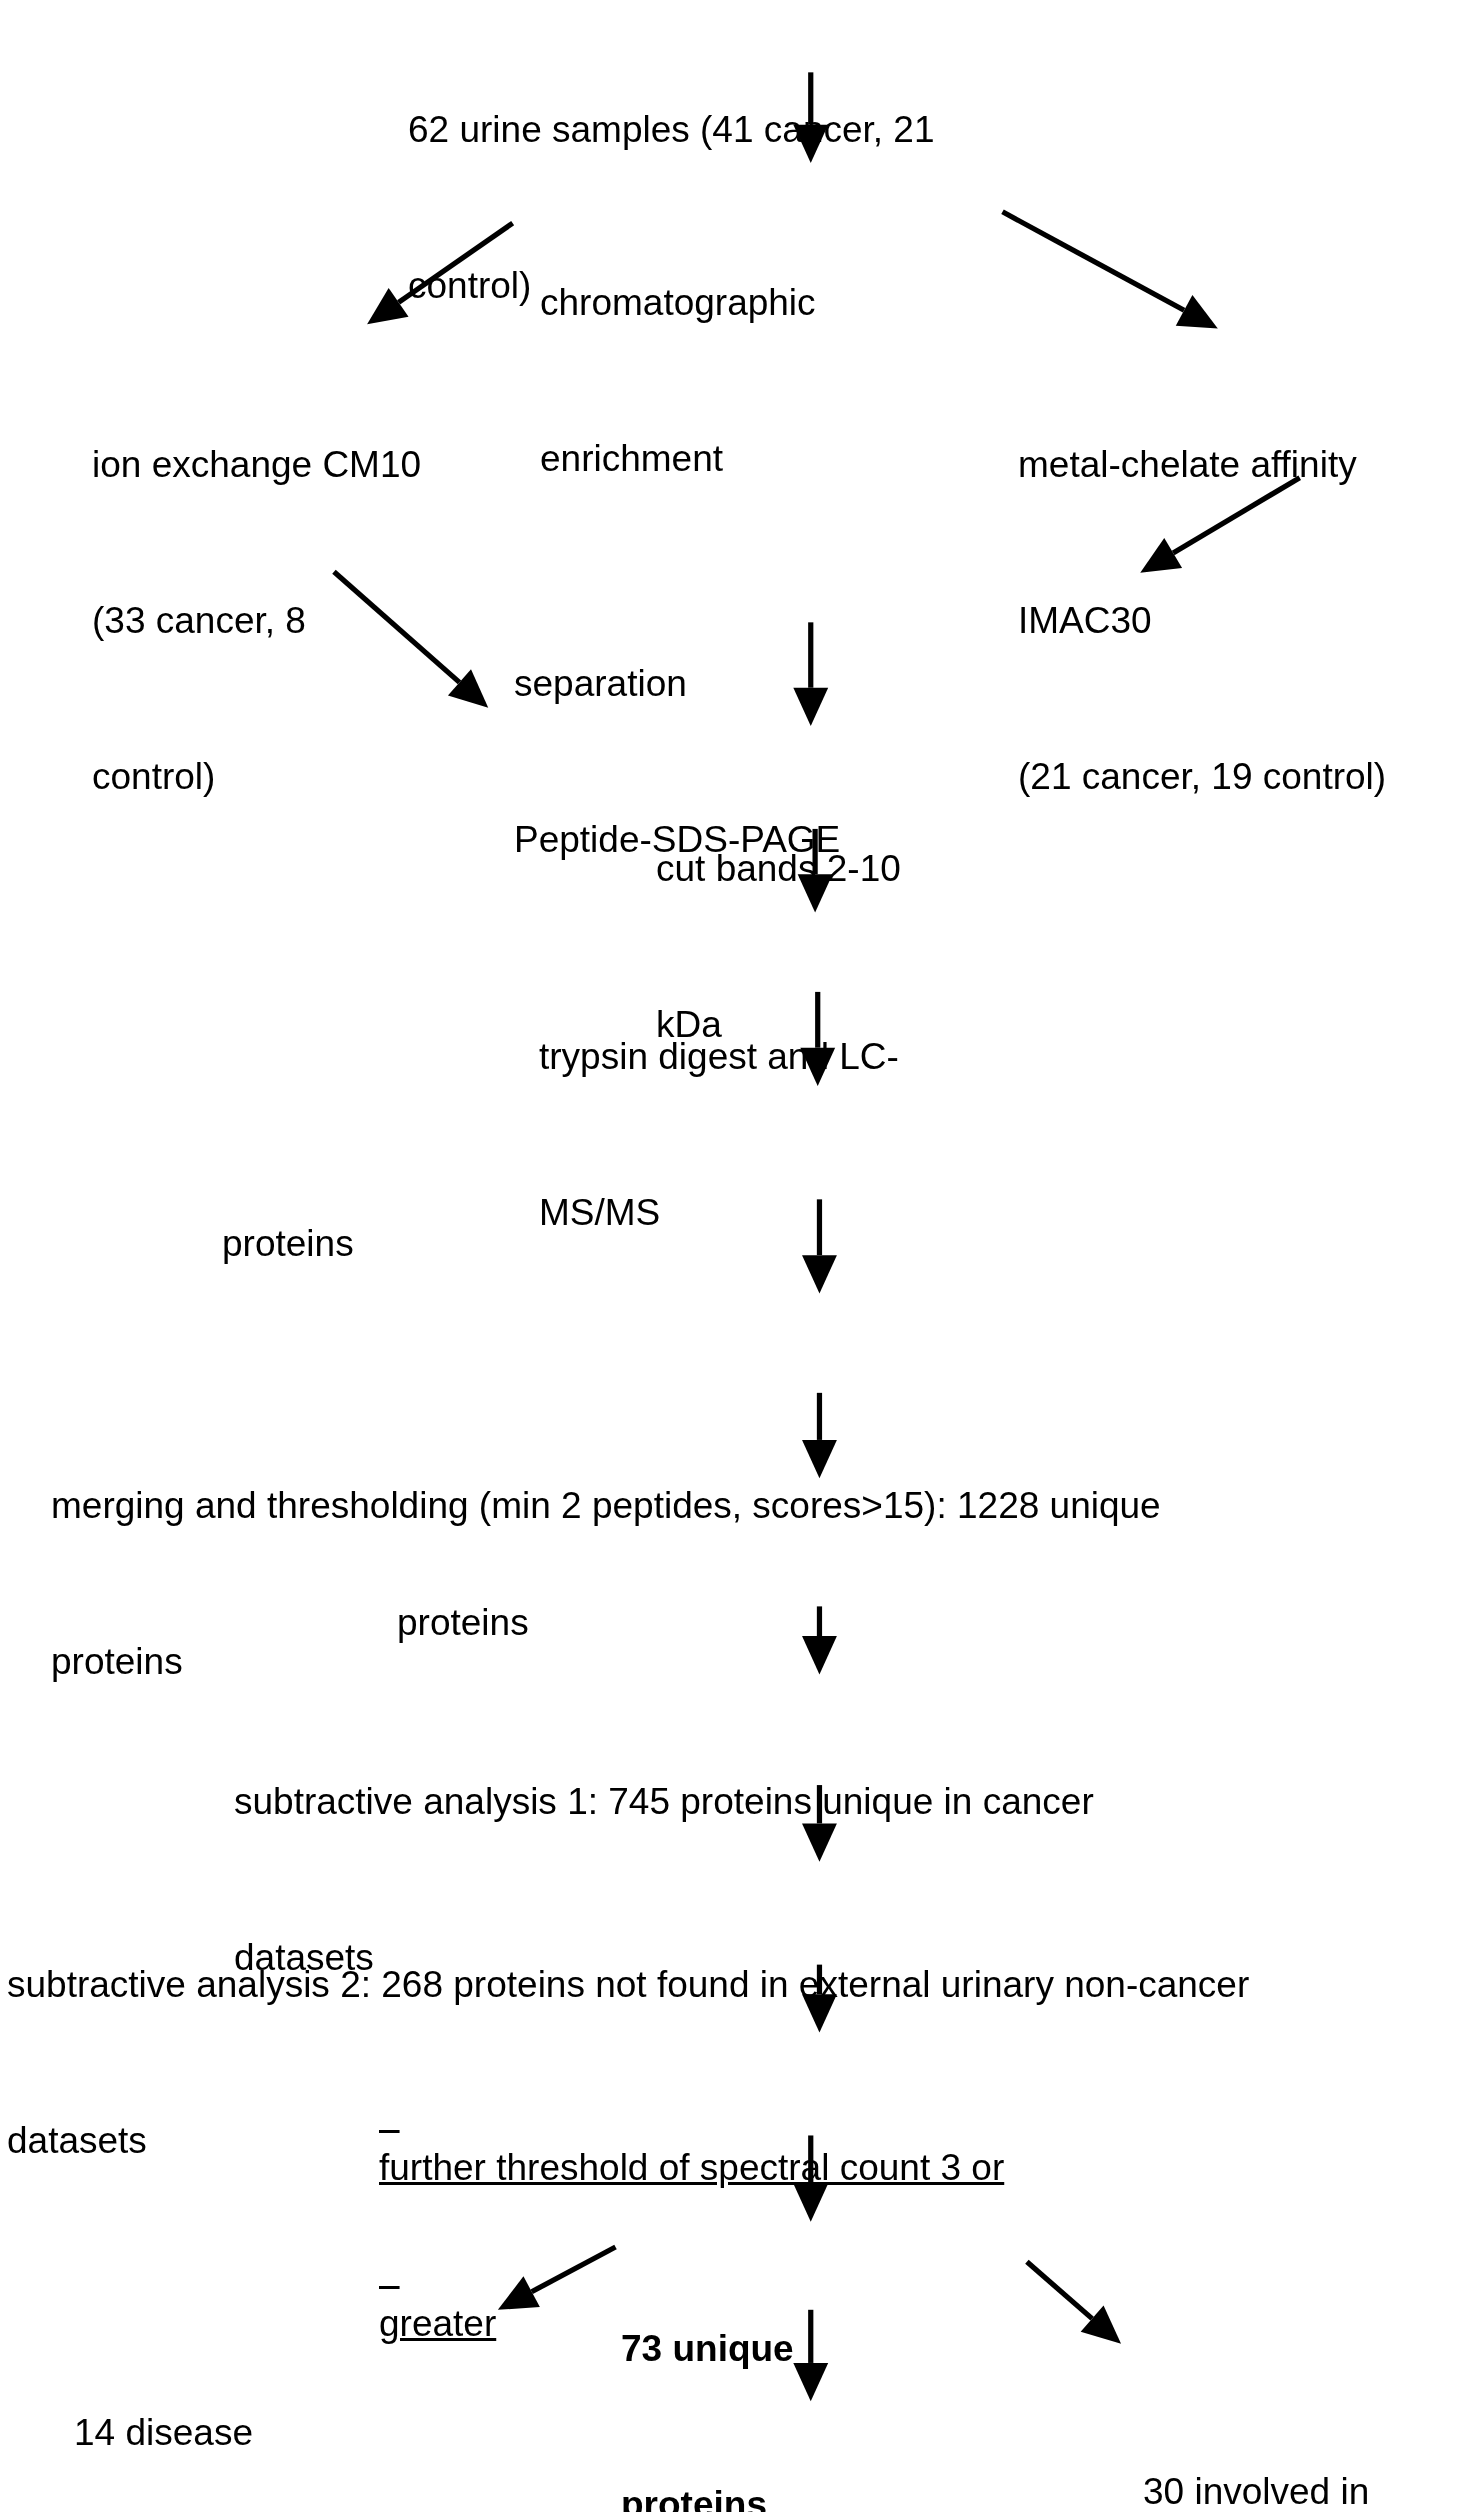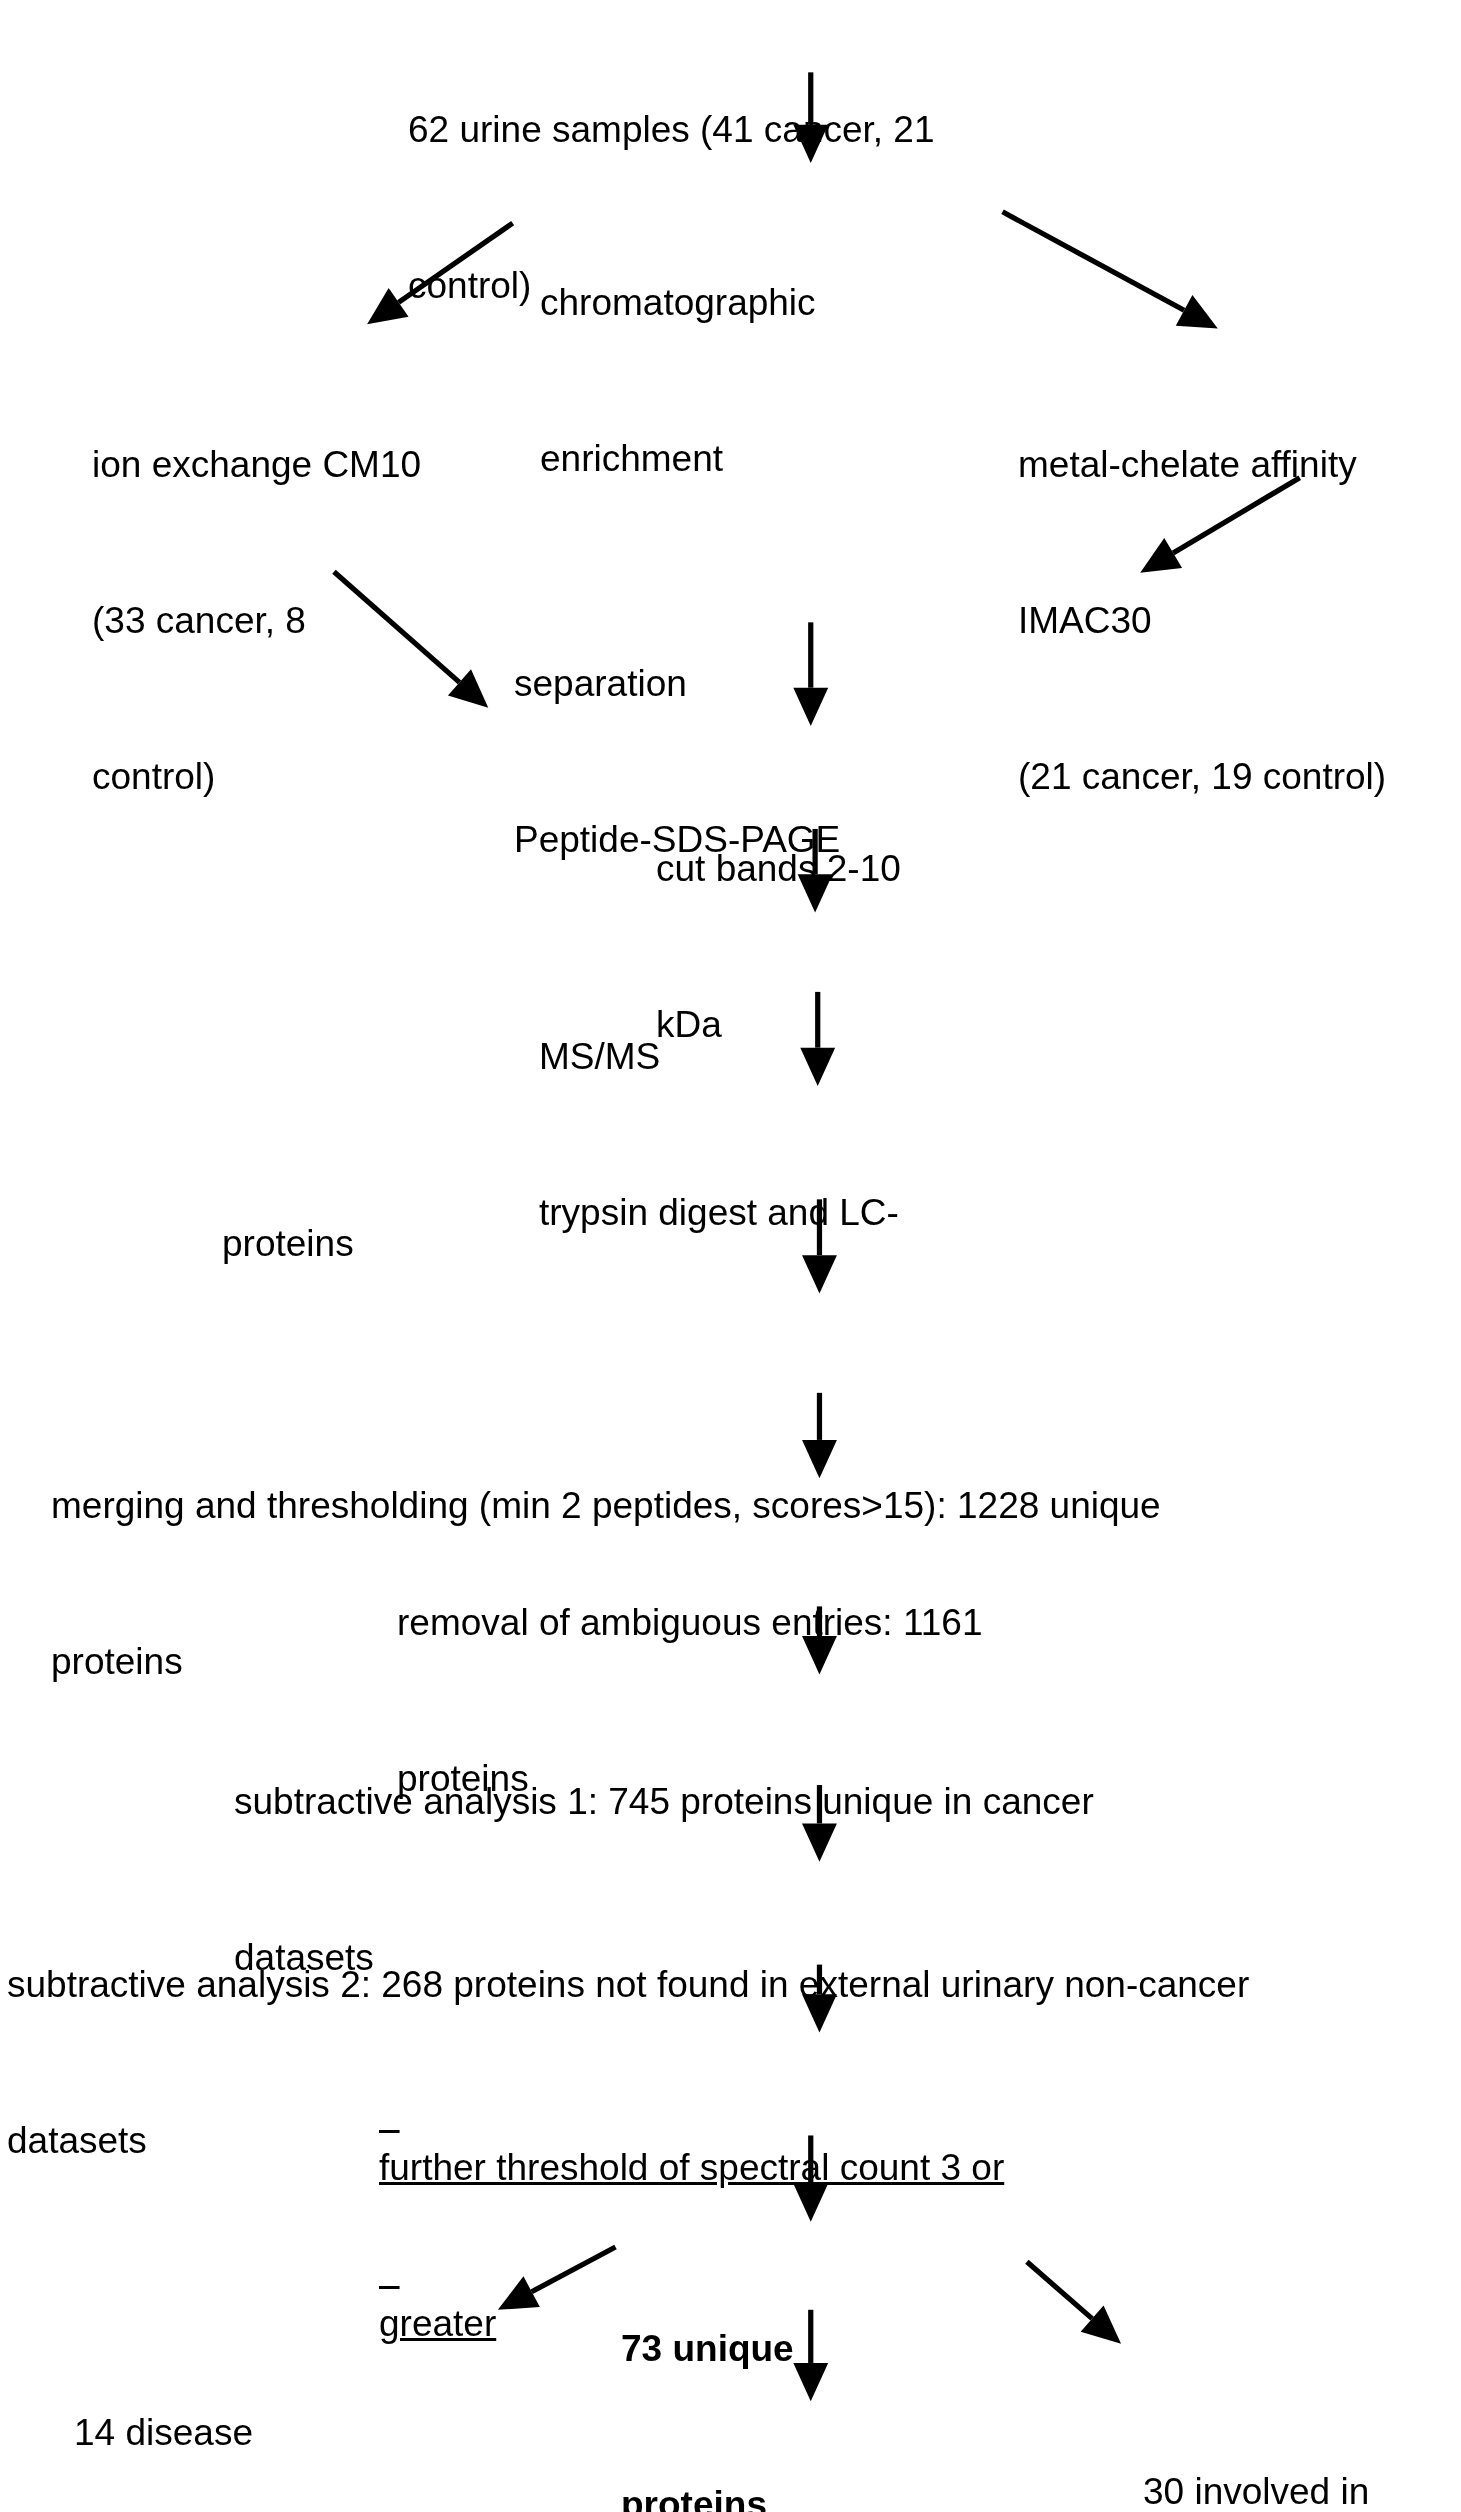--- a/index.html
+++ b/index.html
@@ -116,35 +116,34 @@
   <span class="line">separation</span>
   <span class="line">Peptide-SDS-PAGE</span>
 </div>
 
 <div class="node" style="left:656px;top:739px;">
   <span class="line">cut bands 2-10</span>
   <span class="line">kDa</span>
 </div>
 
 <div class="node" style="left:539px;top:927px;">
+  <span class="line">trypsin digest and LC-</span>
   <span class="line">MS/MS</span>
-  <span class="line">trypsin digest and LC-</span>
 </div>
 
 <div class="node" style="left:222px;top:1114px;">
   <span class="line">proteins</span>
 </div>
 
 <div class="node" style="left:51px;top:1376px;">
   <span class="line">merging and thresholding (min 2 peptides, scores&gt;15): 1228 unique</span>
   <span class="line">proteins</span>
 </div>
 
 <div class="node" style="left:397px;top:1493px;">
-  <span class="line">removal of ambiguous entries: 1161</span>
   <span class="line">proteins</span>
 </div>
 
 <div class="node" style="left:234px;top:1672px;">
   <span class="line">subtractive analysis 1: 745 proteins unique in cancer</span>
   <span class="line">datasets</span>
 </div>
 
 <div class="node" style="left:7px;top:1855px;">
   <span class="line">subtractive analysis 2: 268 proteins not found in external urinary non-cancer</span>

